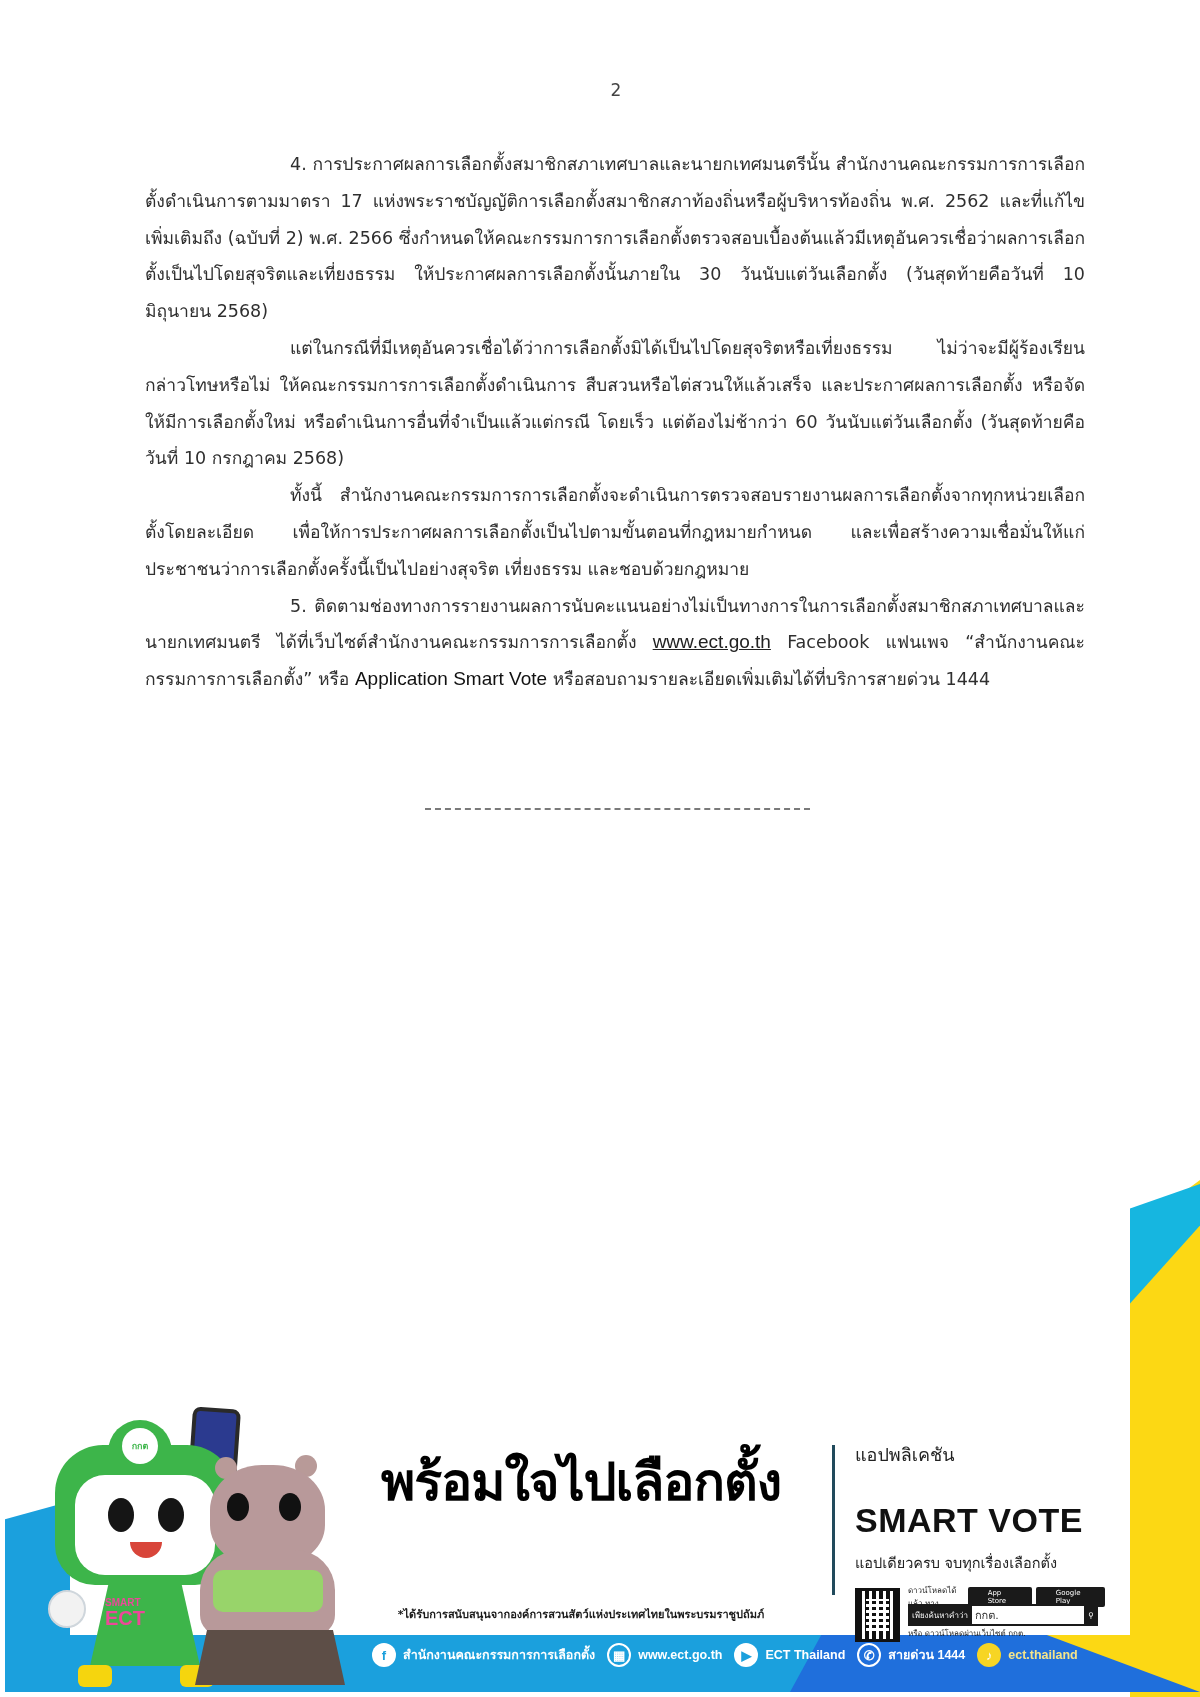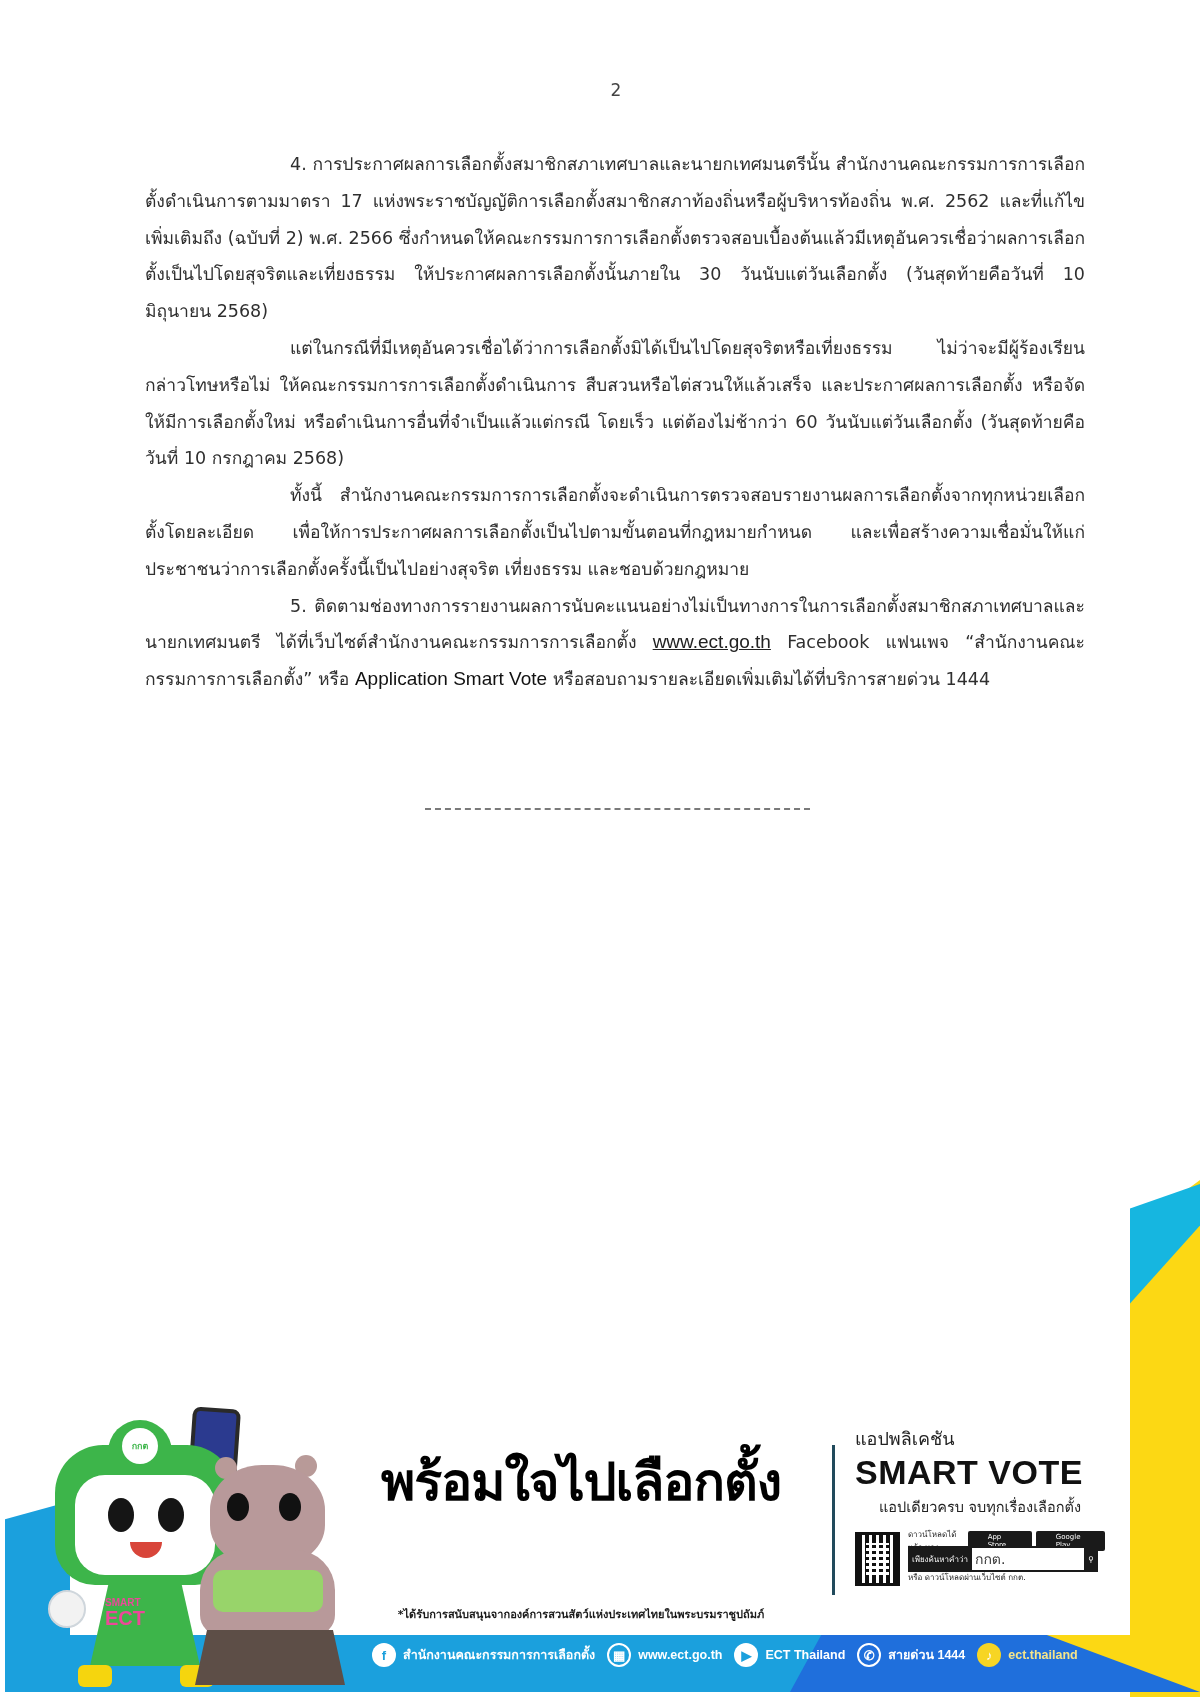--- a/index.html
+++ b/index.html
@@ -134,37 +134,37 @@
     .headline .line2 {
       font-family: "Liberation Sans", sans-serif; font-size: 52px; color: #000000;
       font-weight: bold; line-height: 68px; letter-spacing: -1px;
     }
     .sponsor-note {
       position: absolute; left: 346px; top: 425px; width: 470px; text-align: center;
       font-size: 11px; color: #1a1a1a; font-weight: bold;
     }
     .divider-v { position: absolute; left: 832px; top: 265px; width: 3px; height: 150px; background: #214a5c; }
 
-    .app-block { position: absolute; left: 855px; top: 244px; width: 250px; }
+    .app-block { position: absolute; left: 855px; top: 260px; width: 250px; }
     .app-block .label { font-size: 18px; color: #222; }
-    .app-block .title { font-family: "Liberation Sans", sans-serif; font-weight: bold; font-size: 34px; color: #111; line-height: 38px; letter-spacing: 0.5px; }
-    .app-block .tagline { font-size: 14.5px; color: #222; margin-top: 4px; text-align: center; }
+    .app-block .title { font-family: "Liberation Sans", sans-serif; font-weight: bold; font-size: 34px; color: #111; line-height: 38px; letter-spacing: 0.5px; margin-top: 32px; }
+    .app-block .tagline { font-size: 14.5px; color: #222; margin-top: 12px; }
     .qr-row { display: flex; margin-top: 14px; }
     .qr {
       width: 54px; height: 54px; background:
         repeating-linear-gradient(90deg, #111 0 4px, #fff 4px 7px),
         #fff;
       border: 3px solid #111; position: relative;
     }
     .qr::after { content: ""; position: absolute; inset: 8px; background: repeating-linear-gradient(0deg, #fff 0 3px, transparent 3px 6px); }
     .qr-info { margin-left: 8px; font-size: 8px; color: #222; }
     .qr-info .row { display: flex; align-items: center; height: 18px; gap: 4px; }
     .store-btn { background: #1a1a1a; color: #fff; font-size: 7px; padding: 2px 20px; border-radius: 2px; }
     .search-bar { display: flex; align-items: center; background: #1a1a1a; color: #fff; padding: 2px 4px; gap: 4px; font-size: 8px; width: 190px; }
-    .search-bar .field { background: #fff; color: #333; flex: 1; padding: 0 3px; font-size: 14px; }
+    .search-bar .field { background: #fff; color: #333; flex: 1; padding: 0 3px; font-size: 11px; }
 
     .social-row {
       position: absolute; left: 372px; top: 1643px; display: flex; align-items: center; gap: 12px;
       color: #ffffff; font-family: "Liberation Sans", sans-serif; font-weight: bold; font-size: 12.5px;
     }
     .social-row .item { display: flex; align-items: center; gap: 7px; }
     .social-row .ic {
       width: 24px; height: 24px; border-radius: 50%; background: #fff; color: #1ba0dd;
       display: flex; align-items: center; justify-content: center; font-size: 13px; font-weight: bold;
     }

